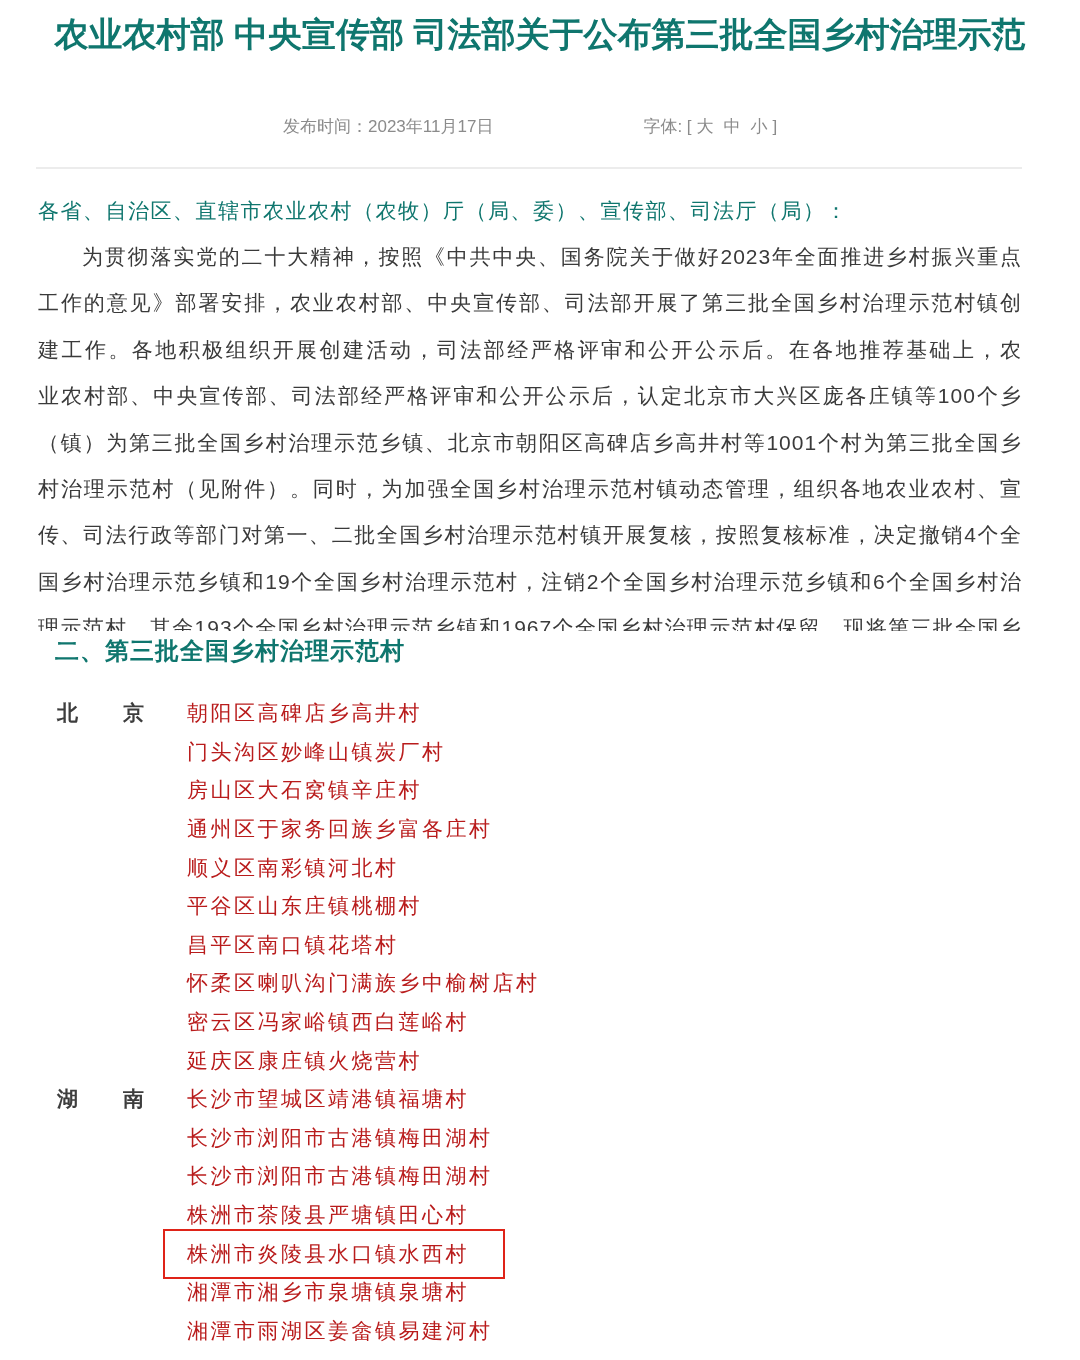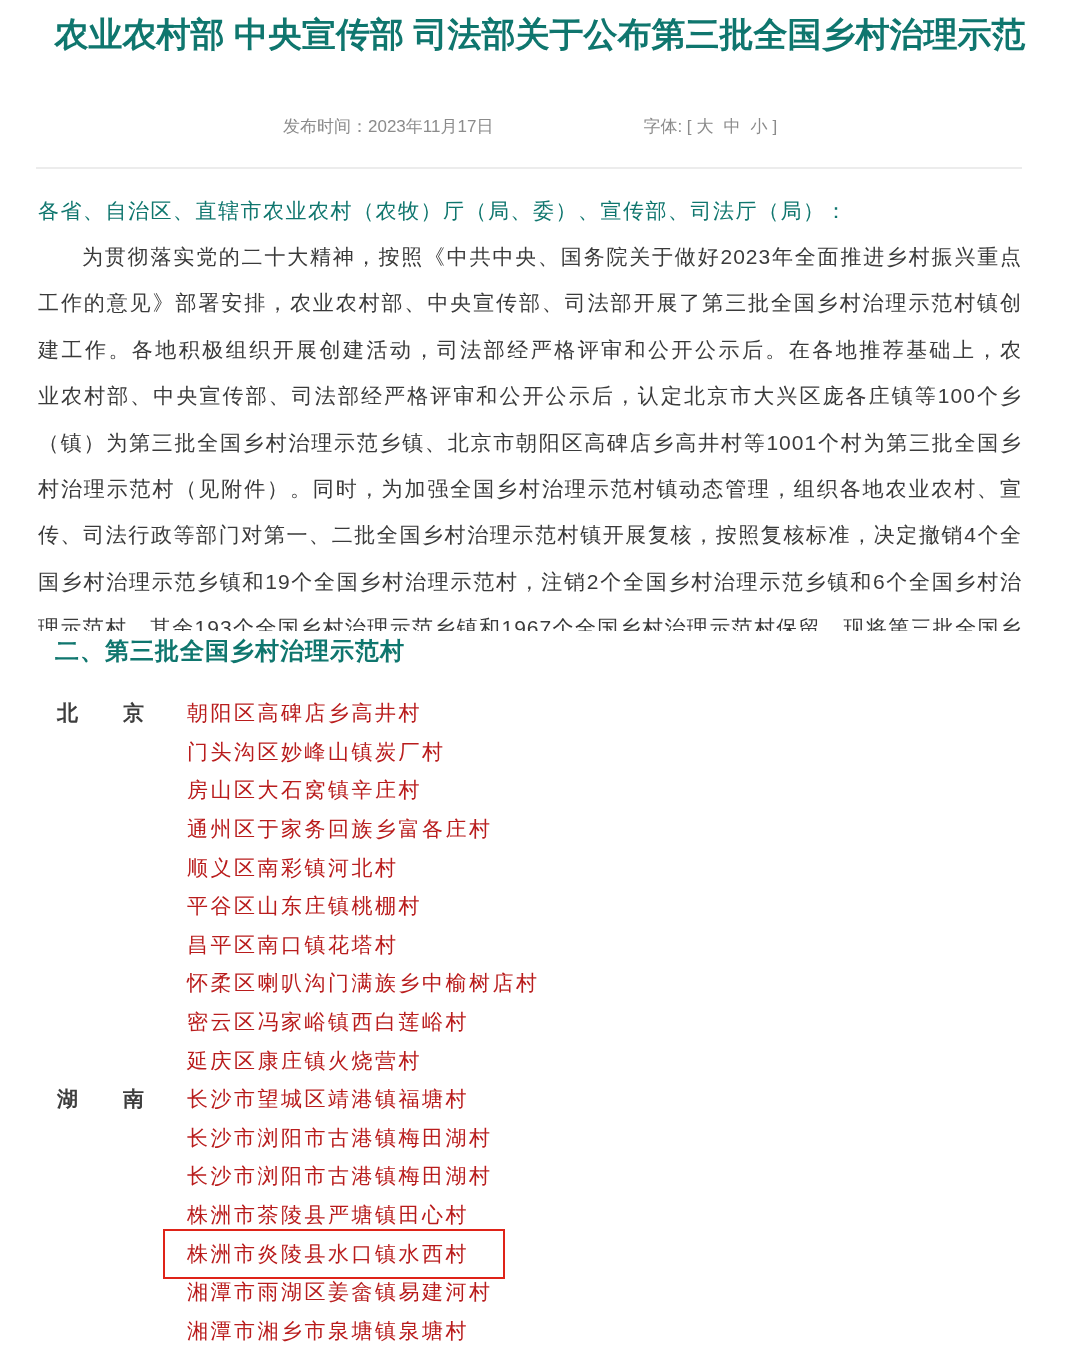--- a/index.html
+++ b/index.html
@@ -149,23 +149,23 @@
         <div class="vrow">
             <span class="vtext">长沙市浏阳市古港镇梅田湖村</span>
           </div>
         <div class="vrow">
             <span class="vtext">株洲市茶陵县严塘镇田心村</span>
           </div>
         <div class="vrow">
             <span class="vtext boxed">株洲市炎陵县水口镇水西村</span>
           </div>
         <div class="vrow">
-            <span class="vtext">湘潭市雨湖区姜畲镇易建河村</span>
+            <span class="vtext">湘潭市湘乡市泉塘镇泉塘村</span>
           </div>
         <div class="vrow">
-            <span class="vtext">湘潭市湘乡市泉塘镇泉塘村</span>
+            <span class="vtext">湘潭市雨湖区姜畲镇易建河村</span>
           </div>
       </div>
     </div>
 
   </div>
 
 </div>
 
 </body></html>

